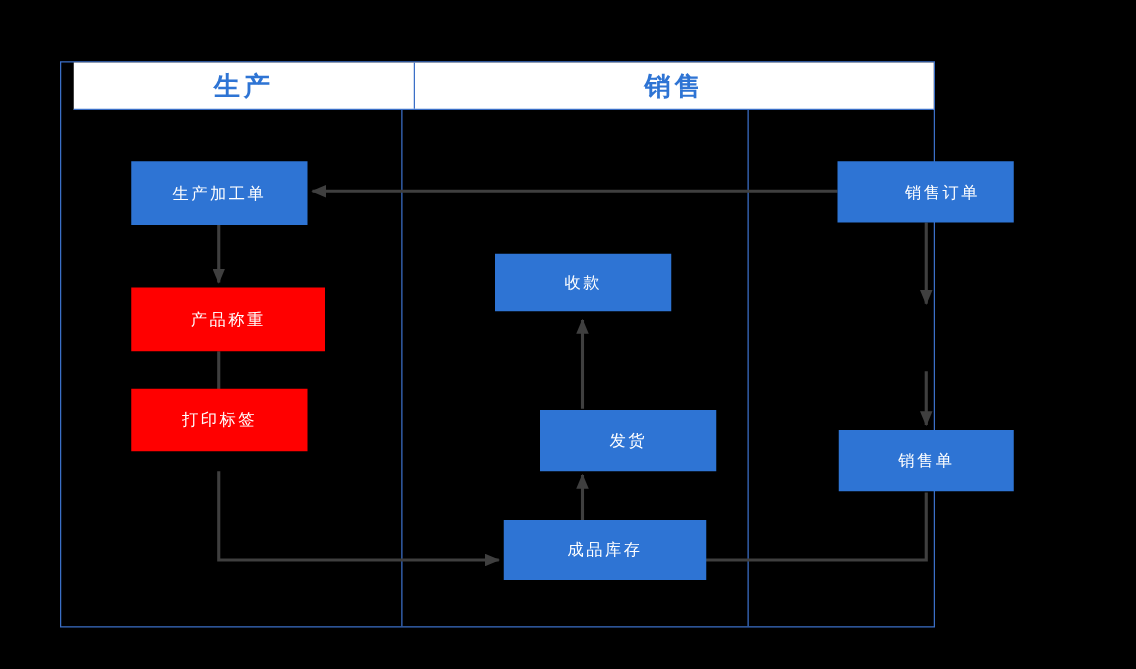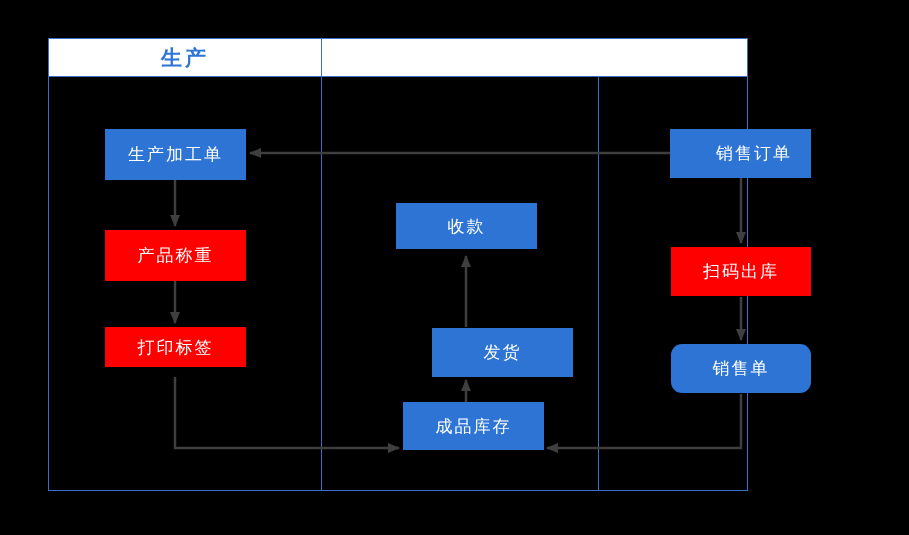--- a/index.html
+++ b/index.html
@@ -5,24 +5,25 @@
   html,body{margin:0;padding:0;background:#000;}
   .canvas{
     position:relative;
     width:909px;height:535px;
     background:var(--background,#000);
     font-family:"Liberation Sans",sans-serif;
     overflow:hidden;
   }
   
   .frame{
-    position:absolute;left:48px;top:38px;width:700px;height:453px;
+    position:absolute;left:48px;top:49px;width:700px;height:453px;
     border:1.5px solid var(--border-blue,#3b6fc7);
     box-sizing:border-box;
     z-index:1;
+    padding-left:10px;
   }
   .lane-headers{
     display:flex;width:100%;height:38px;
     background:var(--header-bg,#fff);
     border-bottom:1.5px solid var(--border-blue,#3b6fc7);
     box-sizing:border-box;
   }
   .lane-header{
     display:flex;align-items:center;justify-content:center;
     box-sizing:border-box;
@@ -40,34 +41,35 @@
   .lane-divider.d1{left:548.5px;}
   
   .arrows{position:absolute;left:0;top:0;z-index:2;}
   .arrow{stroke:var(--arrow,#3f3f3f);stroke-width:2.5;fill:none;}
   .arrowhead-shape{fill:var(--arrow,#3f3f3f);}
   
   .node{
     position:absolute;z-index:3;
     display:flex;align-items:center;justify-content:center;
     color:var(--node-text,#fff);
-    font-size:17px;letter-spacing:2px;
+    font-size:13px;letter-spacing:2px;
     box-sizing:border-box;
   }
   .node.blue{background:var(--node-blue,#2e74d4);}
   .node.red{background:var(--node-red,#ff0000);}
 </style>
 </head>
 <body>
 
 <div class="canvas">
 
   <div class="frame">
     <div class="lane-headers">
       <div class="lane-header c0">生产</div>
+      <div class="lane-header c2">销售</div>
     </div>
     <div class="lane-divider d0"></div>
     <div class="lane-divider d1"></div>
   </div>
 
   <svg class="arrows" width="909" height="535">
     <defs>
       <marker id="arrowhead" viewBox="0 0 12 10" refX="11" refY="5" markerWidth="12" markerHeight="10" orient="auto" markerUnits="userSpaceOnUse">
         <path class="arrowhead-shape" d="M0,0 L12,5 L0,10 Z"></path>
       </marker>
@@ -88,38 +90,35 @@
     <polyline class="arrow" points="741,394 741,448 547,448" marker-end="url(#arrowhead)"></polyline>
 
     <line class="arrow" x1="466" y1="422" x2="466" y2="380" marker-end="url(#arrowhead)"></line>
 
     <line class="arrow" x1="466" y1="327" x2="466" y2="256" marker-end="url(#arrowhead)"></line>
   </svg>
 
   <div class="node blue" style="left:105px;top:129px;width:141px;height:51px;">
     <span>生产加工单</span>
   </div>
-  <div class="node red" style="left:105px;top:230px;width:141px;height:51px;">
+  <div class="node red" style="left:105px;top:230px;width:155px;height:51px;">
     <span>产品称重</span>
   </div>
-  <div class="node red" style="left:105px;top:327px;width:141px;height:40px;">
+  <div class="node red" style="left:105px;top:311px;width:141px;height:50px;">
     <span>打印标签</span>
   </div>
   <div class="node blue" style="left:396px;top:203px;width:141px;height:46px;">
     <span>收款</span>
   </div>
   <div class="node blue" style="left:396px;top:328px;width:141px;height:49px;margin-left:36px;">
     <span>发货</span>
   </div>
-  <div class="node blue" style="left:403px;top:402px;width:141px;height:48px;">
+  <div class="node blue" style="left:403px;top:416px;width:162px;height:48px;">
     <span>成品库存</span>
   </div>
   <div class="node blue" style="left:670px;top:129px;width:141px;height:49px;padding-left:27px;">
     <span>销售订单</span>
   </div>
-  <div class="node red" style="left:671px;top:247px;width:140px;height:49px;">
-    <span>扫码出库</span>
-  </div>
-  <div class="node blue" style="left:671px;top:344px;width:140px;height:49px;border-radius:11px;">
+  <div class="node blue" style="left:671px;top:344px;width:140px;height:49px;">
     <span>销售单</span>
   </div>
 
 </div>
 
 </body></html>

